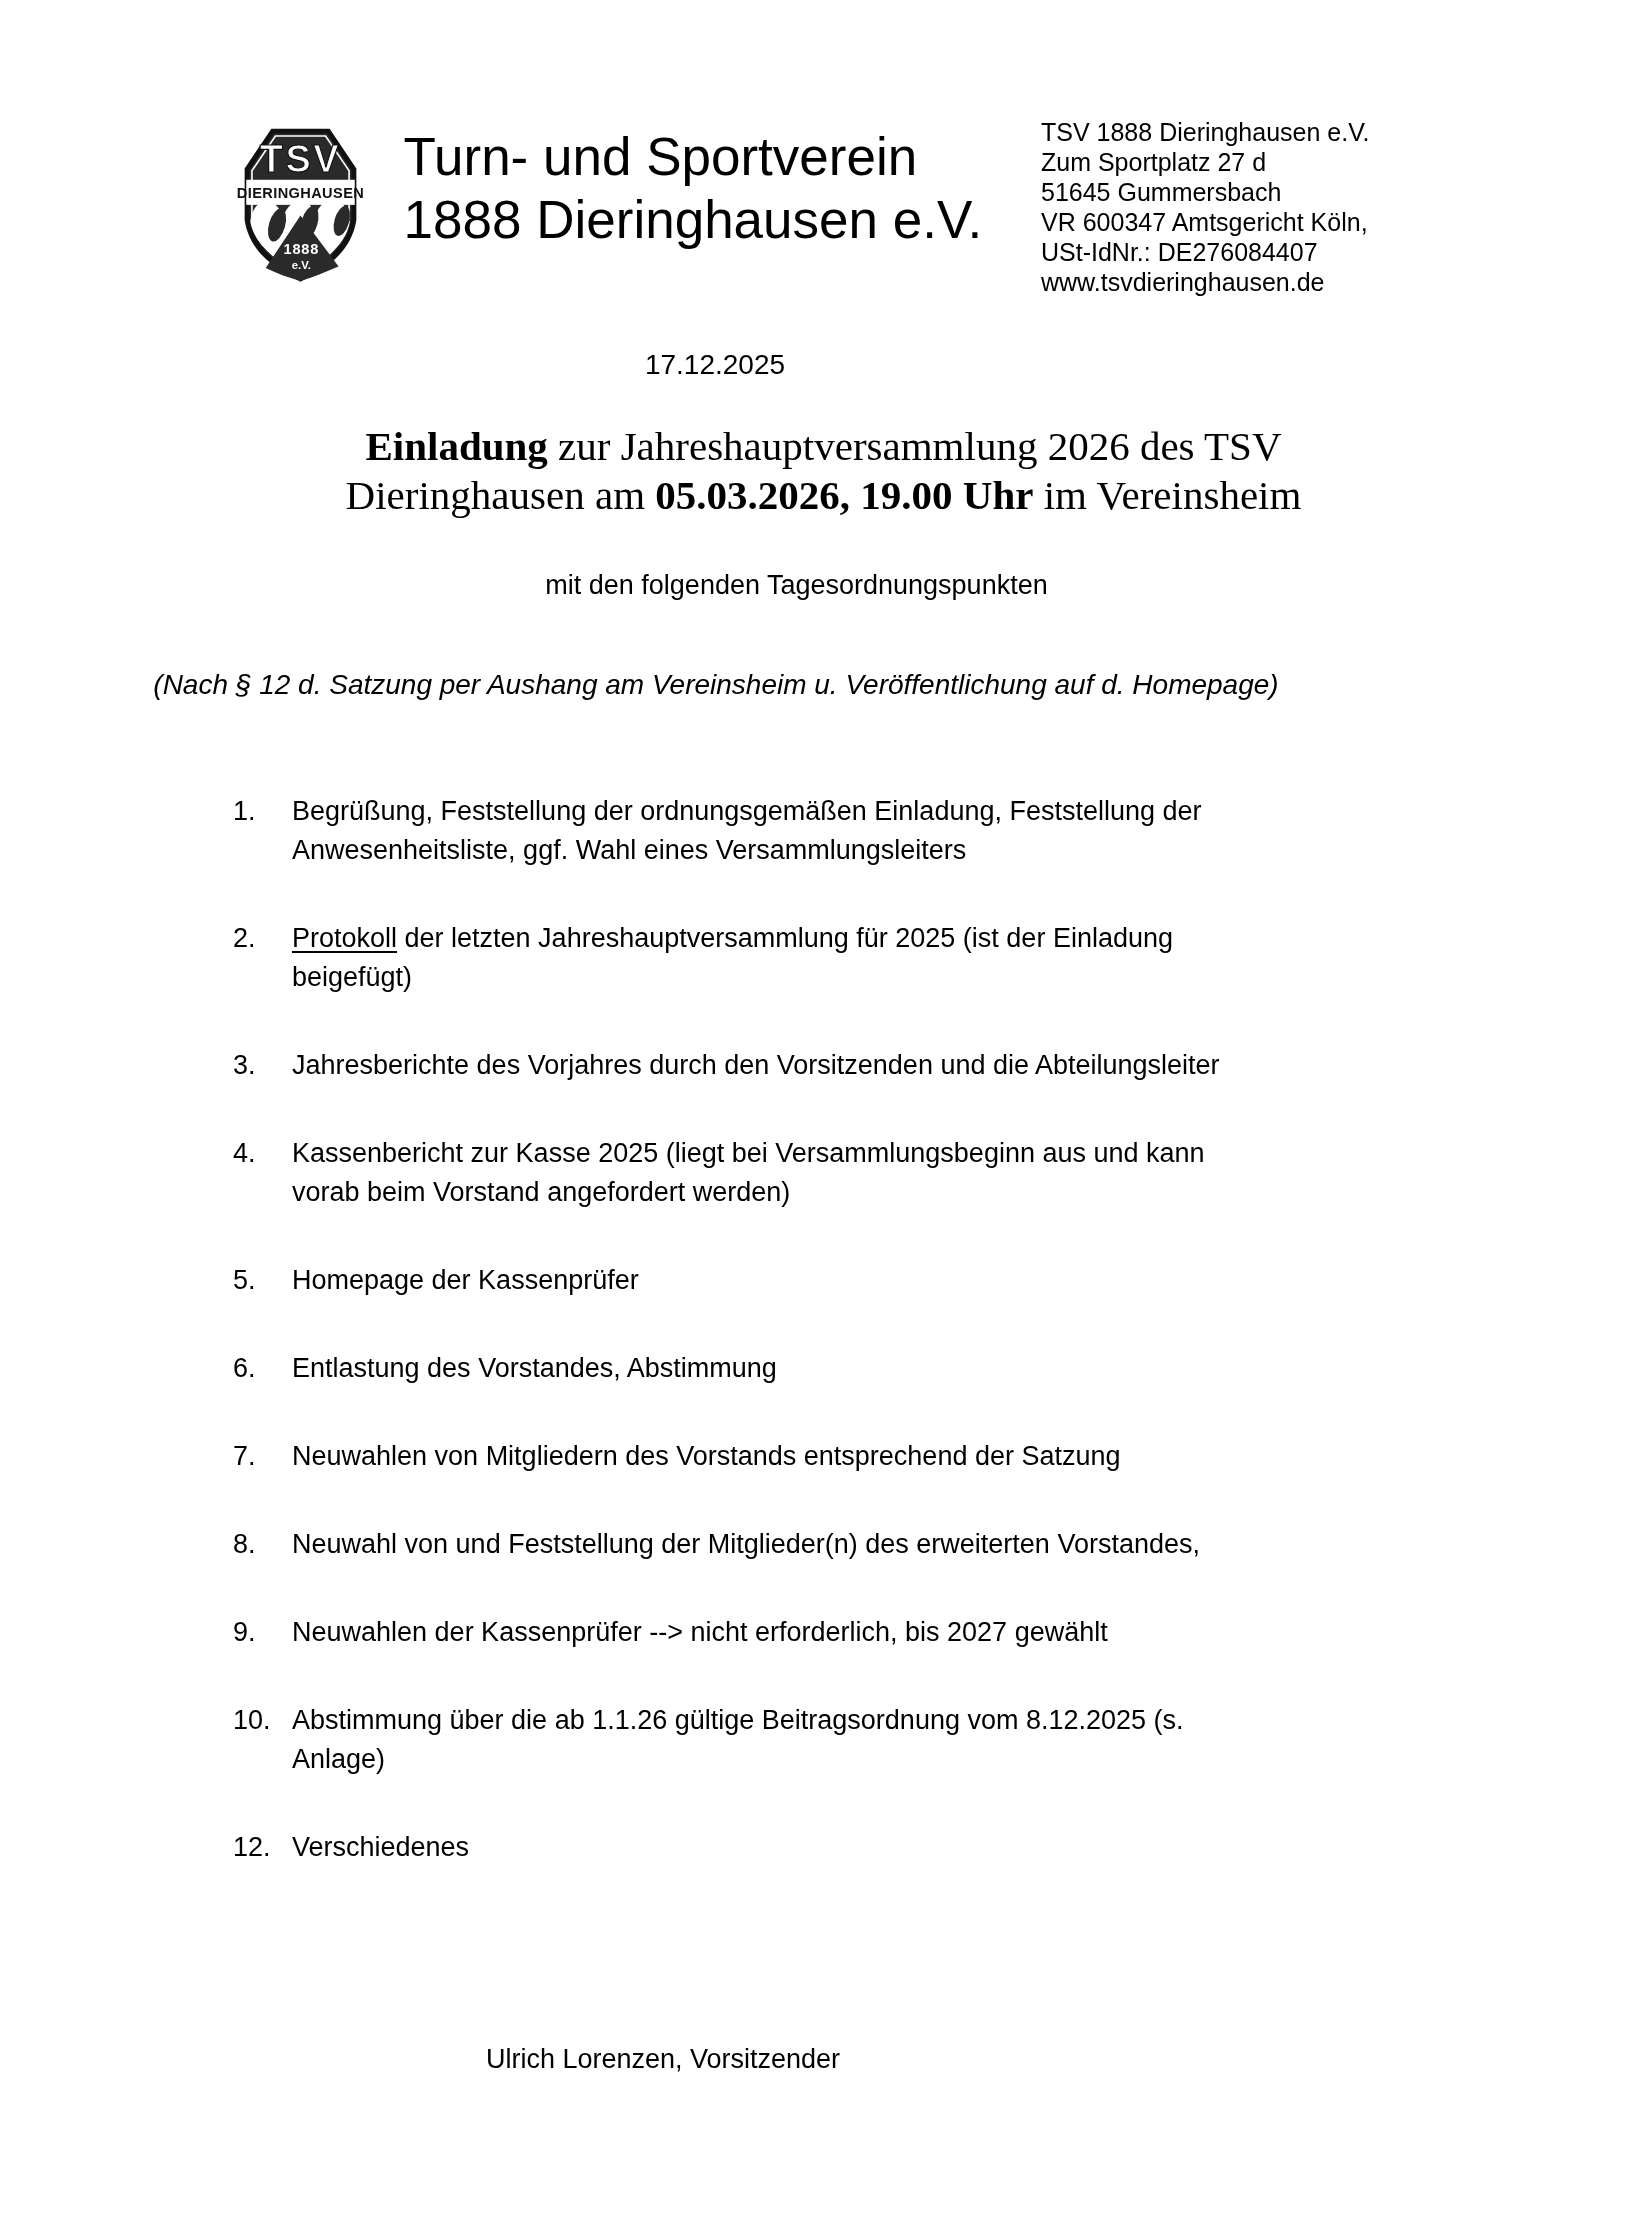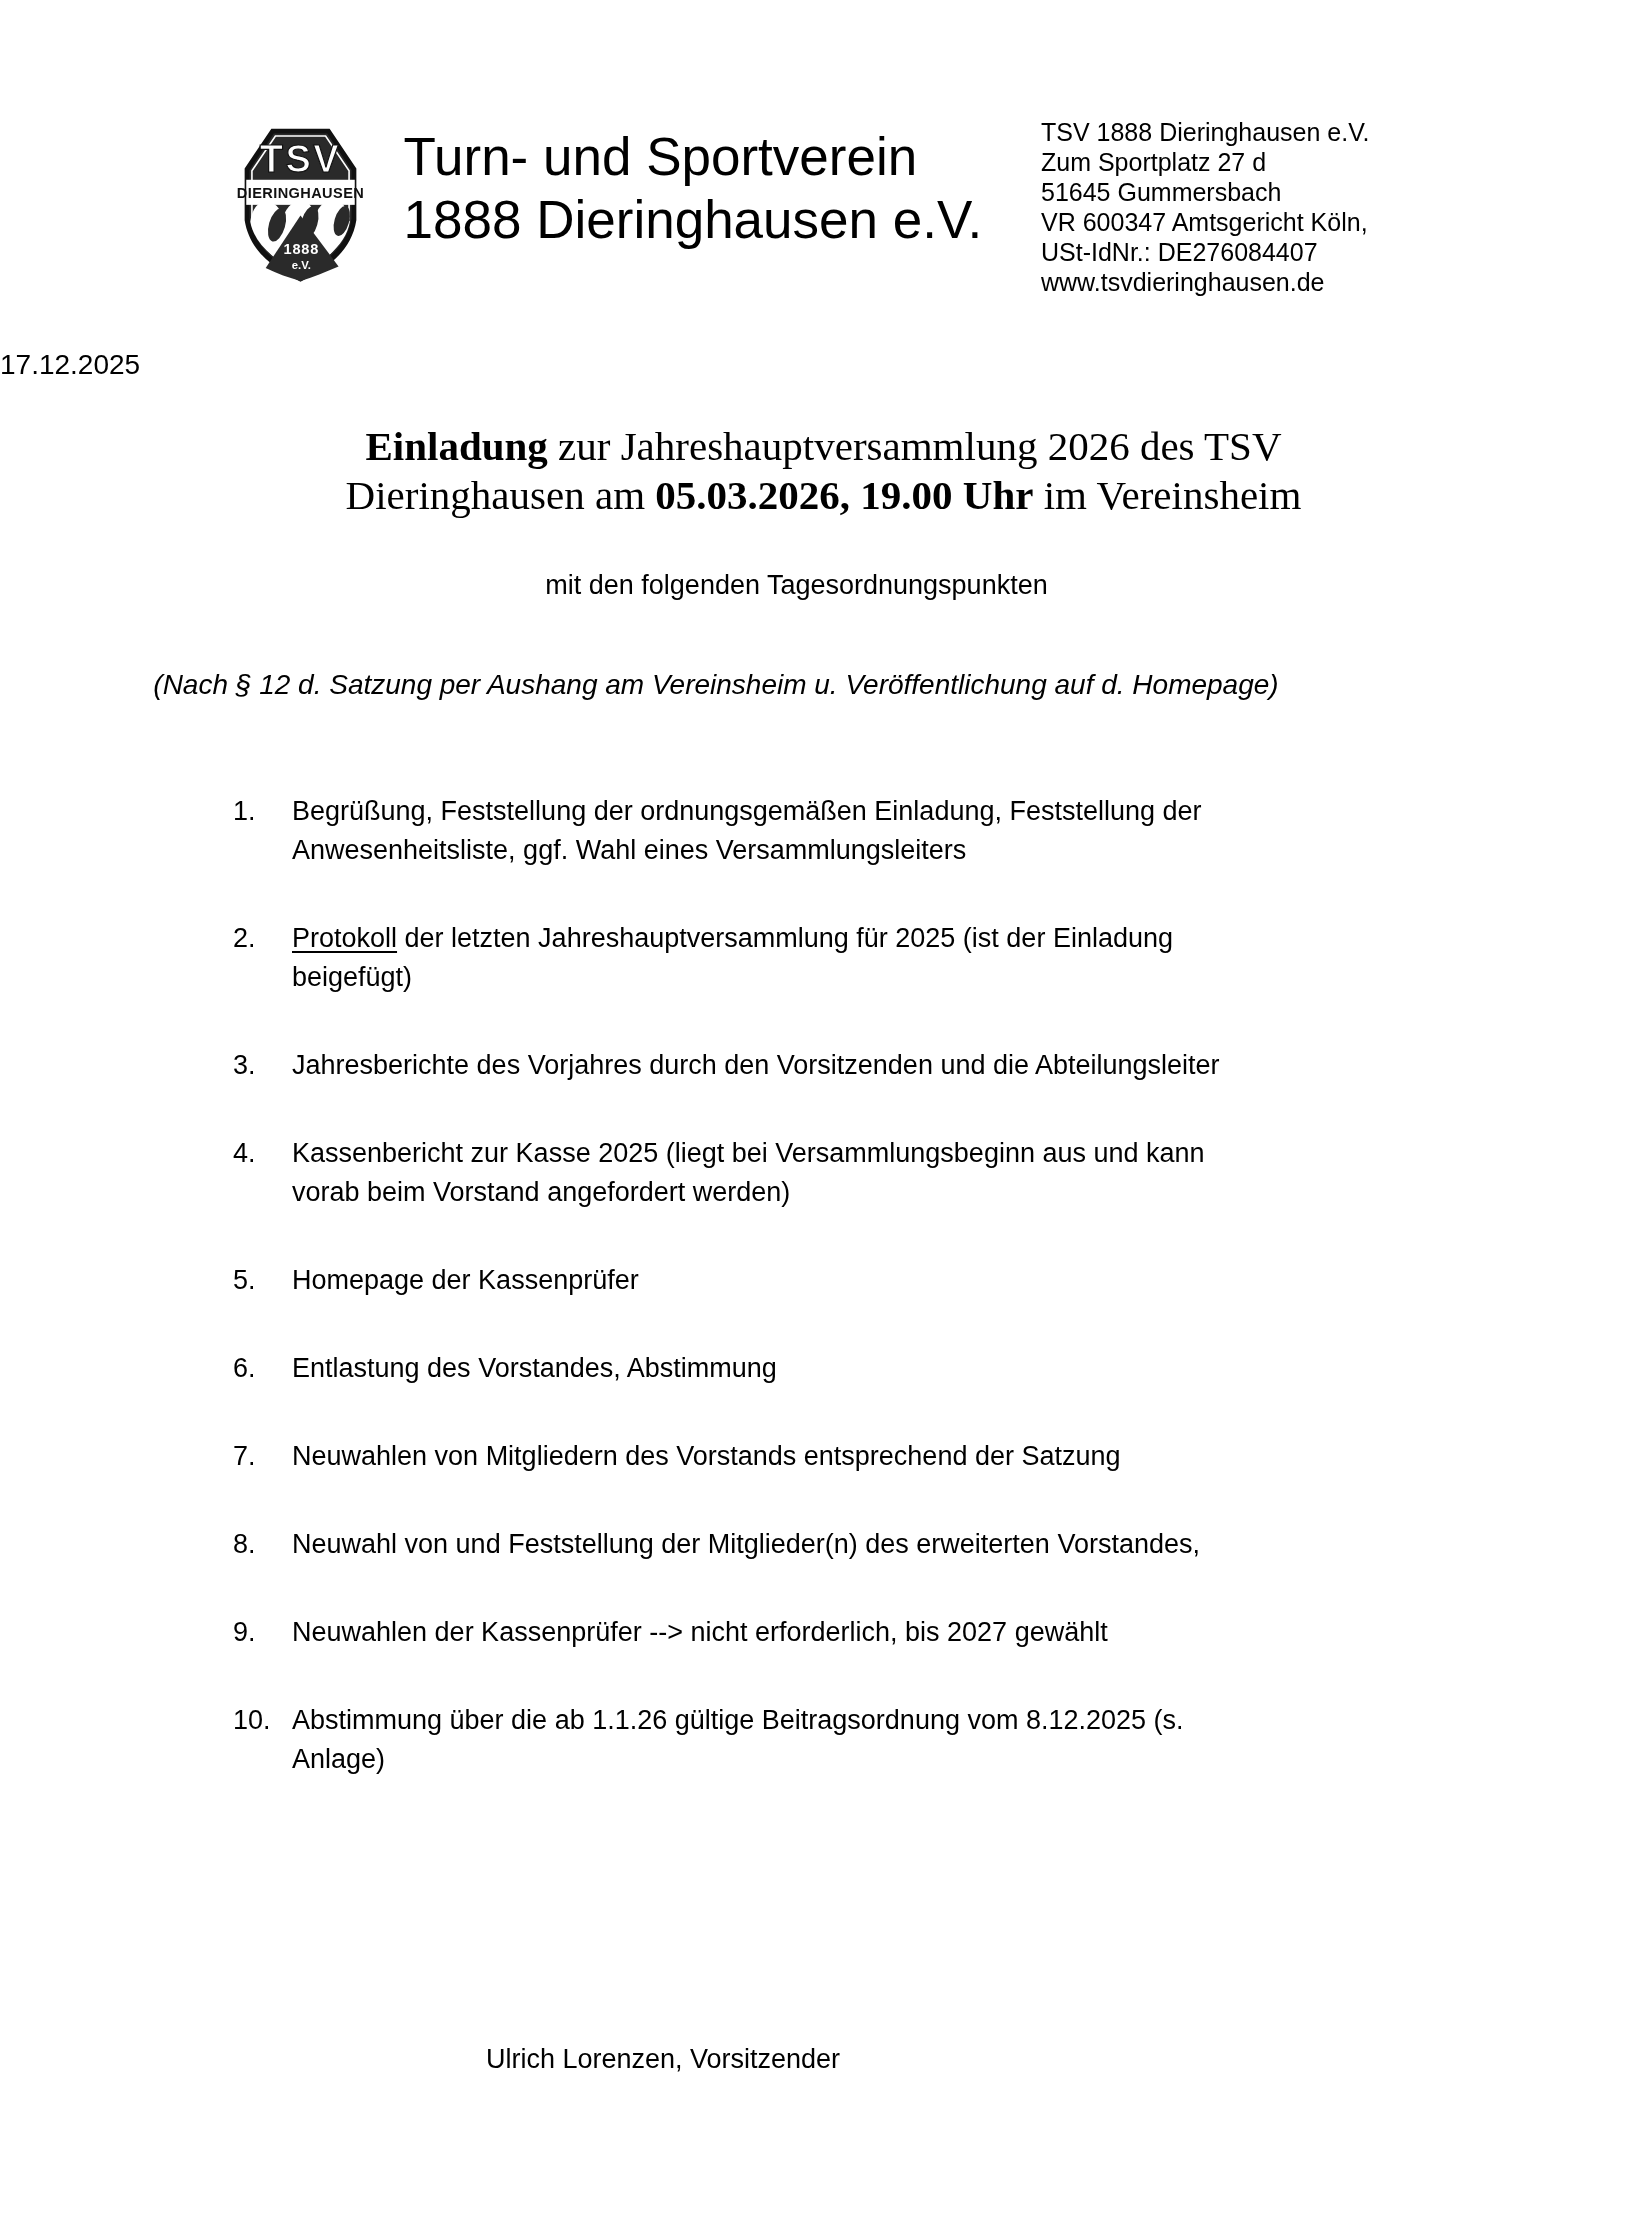--- a/index.html
+++ b/index.html
@@ -5,21 +5,21 @@
   html,body{margin:0;padding:0;}
   body{
     width:1647px;height:2216px;background:#ffffff;color:#000000;
     font-family:"Liberation Sans","DejaVu Sans",sans-serif;
     position:relative;overflow:hidden;
   }
   .letterhead{position:absolute;top:115px;left:218px;width:1214px;display:flex;align-items:flex-start;}
   .logo{width:165px;height:170px;flex:0 0 auto;}
   .org{margin-left:20.6px;padding-top:10px;font-size:53px;line-height:63px;white-space:nowrap;}
   .address{margin-left:auto;width:391px;padding-top:1.6px;font-size:25px;line-height:30px;}
-  .date{position:absolute;top:349px;left:0;width:1430px;text-align:left;font-size:28px;}
+  .date{position:absolute;top:349px;left:0;width:1430px;text-align:center;font-size:28px;}
   .title{
     position:absolute;top:422px;left:0;width:1647px;margin:0;
     text-align:center;font-family:"Liberation Serif","DejaVu Serif",serif;
     font-size:41px;line-height:49px;font-weight:normal;white-space:pre-line;
   }
   .b{font-weight:bold;}
   .subtitle{position:absolute;top:570px;left:0;width:1593px;text-align:center;font-size:27px;}
   .notice{position:absolute;top:669px;left:0;width:1432px;text-align:center;font-size:28px;font-style:italic;}
   .agenda{
     position:absolute;top:792px;left:233px;width:1251px;margin:0;padding:0;
@@ -127,18 +127,22 @@
     </li>
     <li class="item">
       <span class="num">9.</span>
       <span class="txt"><span class="u"></span><span>Neuwahlen der Kassenprüfer --&gt; nicht erforderlich, bis 2027 gewählt</span></span>
     </li>
     <li class="item">
       <span class="num">10.</span>
       <span class="txt"><span class="u"></span><span>Abstimmung über die ab 1.1.26 gültige Beitragsordnung vom 8.12.2025 (s.
 Anlage)</span></span>
     </li>
+    <li class="item">
+      <span class="num">12.</span>
+      <span class="txt"><span class="u"></span><span>Verschiedenes</span></span>
+    </li>
   </ol>
 
   <div class="signature">Ulrich Lorenzen, Vorsitzender</div>
 
 </div>
 
 
 </body></html>

